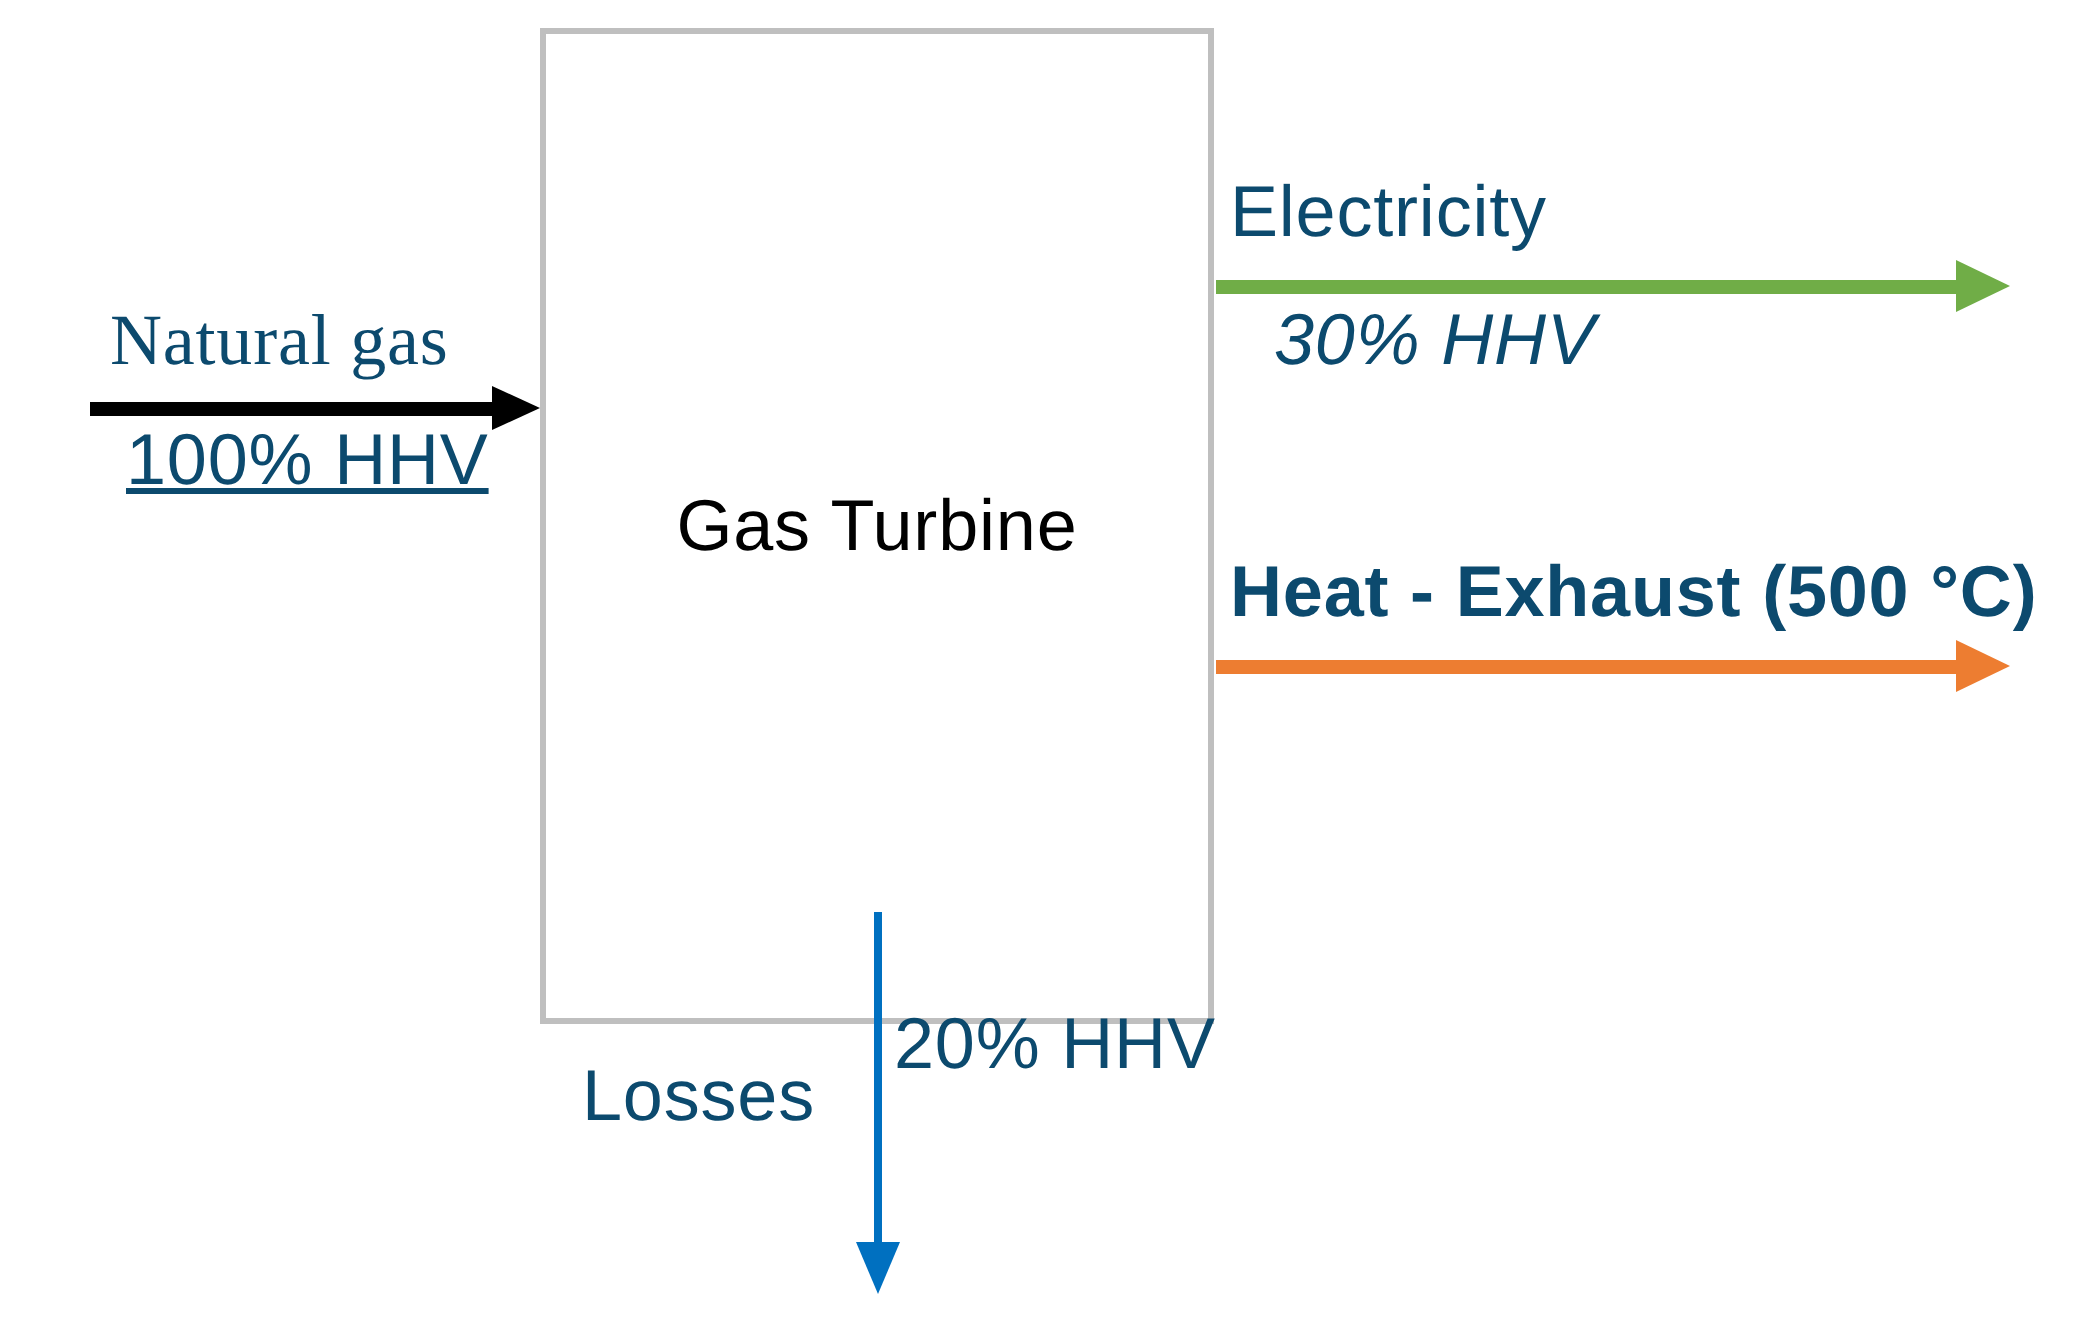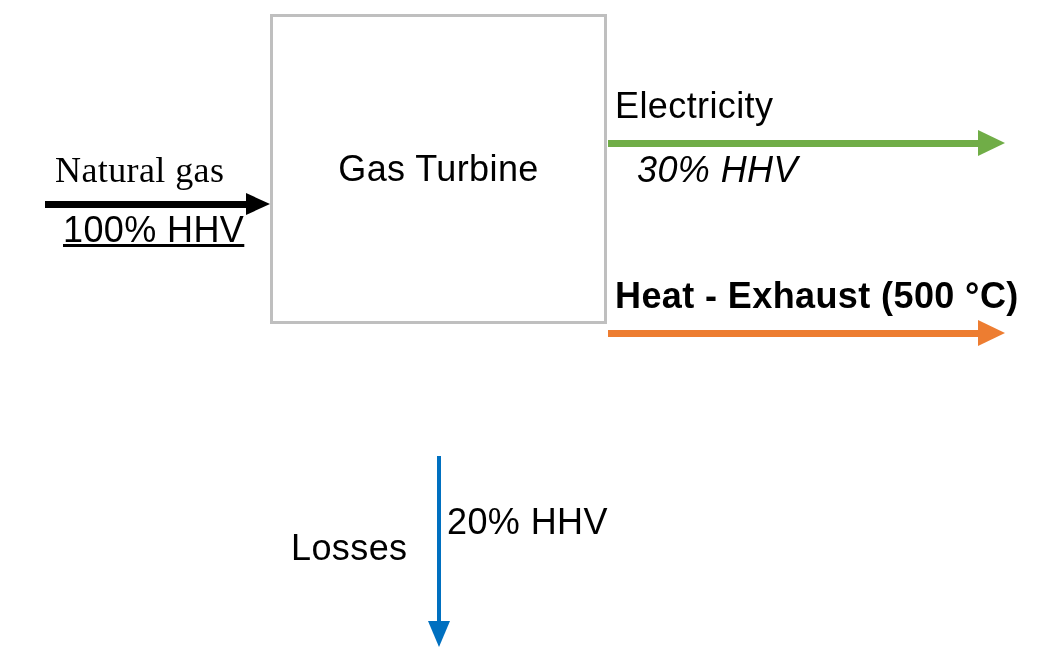--- a/index.html
+++ b/index.html
@@ -11,28 +11,28 @@
     font-family: "Liberation Sans", sans-serif;
     color: #000000;
     overflow: hidden;
   }
   .label {
     position: absolute;
     font-size: 36px;
     line-height: 1.2;
     letter-spacing: 0.4px;
     white-space: nowrap;
-    color: #000000;
+    color: #0c4a6e;
   }
   .unit-box {
     position: absolute;
     left: 270px;
     top: 14px;
     width: 337px;
-    height: 310px;
+    height: 498px;
     box-sizing: border-box;
     border: 3px solid #a3a3a3;
     background: #ffffff;
     display: flex;
     align-items: center;
     justify-content: center;
   }
   .unit-box .box-label {
     font-size: 36px;
     letter-spacing: 0.4px;

